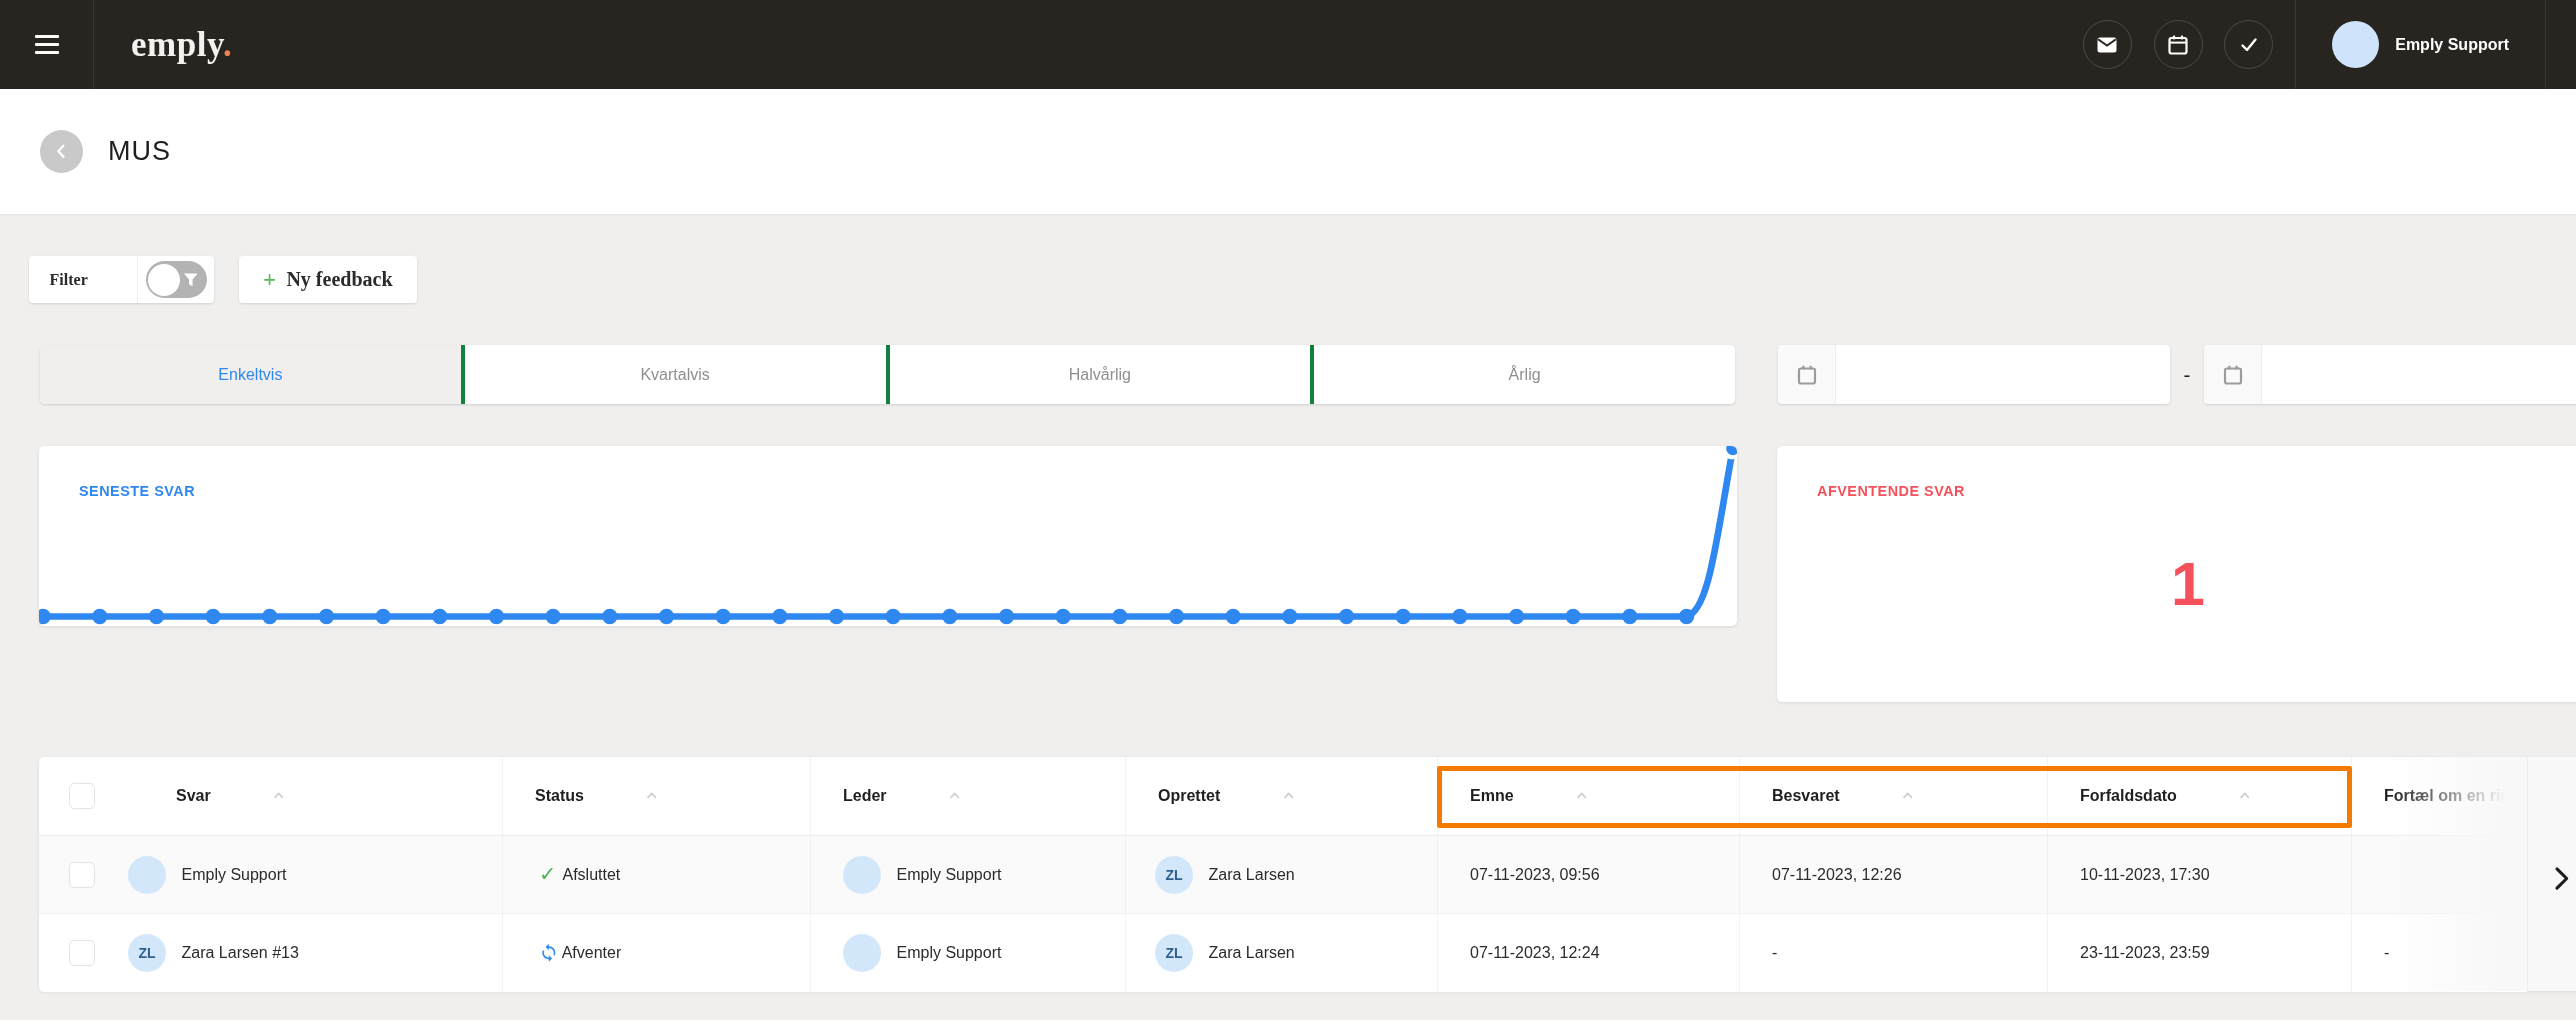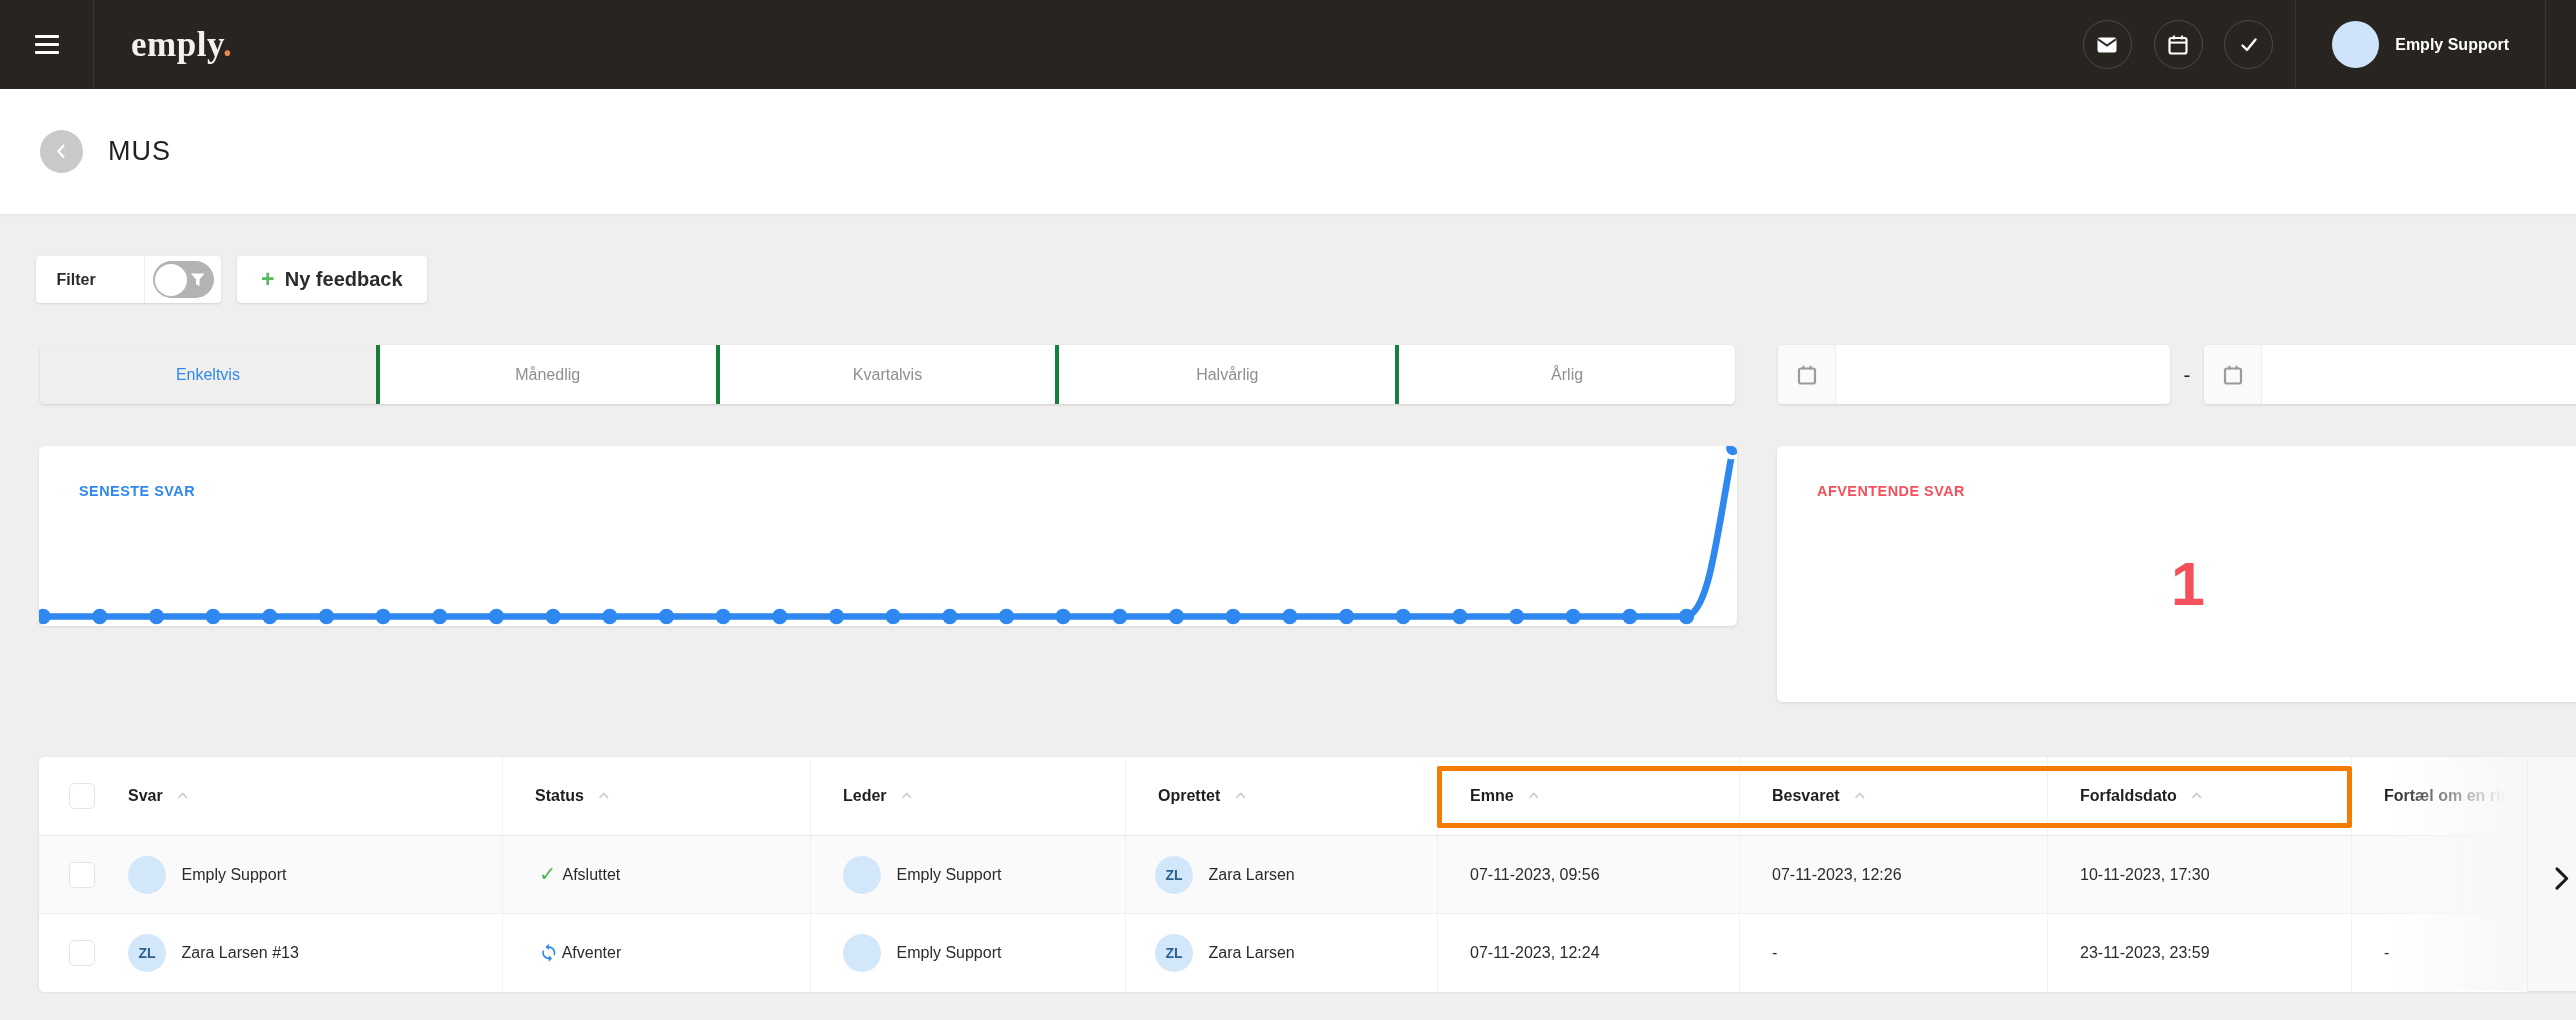--- a/index.html
+++ b/index.html
@@ -20,21 +20,21 @@
   .nav-avatar { width:47px; height:47px; border-radius:50%; background:#cfe4fa; margin-right:16.5px; }
   .nav-user-name { color:#fff; font-size:16px; font-weight:700; }
   .nav-search { width:92px; height:89px; display:flex; align-items:center; justify-content:center; cursor:pointer; }
 
   
   .pagehead { position:absolute; top:89px; left:0; width:2638px; height:125px; background:#fff; display:flex; align-items:center; box-shadow:0 1px 2.1px rgba(0,0,0,0.05); }
   .back-btn { width:43px; height:43px; border-radius:50%; background:#c9c9c9; display:flex; align-items:center; justify-content:center; margin-left:40px; cursor:pointer; }
   .page-title { margin-left:25px; font-size:27px; font-weight:300; color:#1f1f1f; letter-spacing:1px; }
 
   
-  .controls { position:absolute; top:256px; left:36px; display:flex; gap:16px; }
+  .controls { position:absolute; top:256px; left:29px; display:flex; gap:25px;font-family:Liberation Serif, serif; }
   .filter-box { height:47px; width:185px; background:#fff; border-radius:4.1px; box-shadow:0 1px 2.6px rgba(0,0,0,0.13); display:flex; align-items:center; }
   .filter-label { padding-left:20.6px; font-size:16px; font-weight:700; color:#2b2b2b; flex:1; }
   .filter-toggle-wrap { height:47px; width:77px; border-left:1px solid #ececec; display:flex; align-items:center; justify-content:center; cursor:pointer; }
   .toggle { position:relative; width:61px; height:37px; background:#b3b3b3; border-radius:18.5px; display:flex; align-items:center; }
   .toggle .knob { position:absolute; left:2.6px; top:2.6px; width:32px; height:32px; background:#fff; border-radius:50%; }
   .toggle .funnel { position:absolute; right:6.2px; top:8.8px; }
   .new-feedback { height:47px; padding:0 24px; background:#fff; border-radius:4.1px; box-shadow:0 1px 2.6px rgba(0,0,0,0.13); display:flex; align-items:center; gap:10.3px; cursor:pointer; }
   .plus { color:#57b85c; font-size:23px; font-weight:700; line-height:1; }
   .new-feedback-label { font-size:20px; font-weight:700; color:#2b2b2b; }
 
@@ -65,21 +65,21 @@
   
   .table { position:absolute; top:757px; left:39px; width:2561px; height:234px; background:#fff; border-radius:5.2px; box-shadow:0 1px 3.1px rgba(0,0,0,0.10); }
   .tgrid { display:grid; grid-template-columns:463px 308px 315px 312px 302px 308px 304px 175px; width:2488px; }
   .thead { height:79px; border-bottom:1px solid #ececec; }
   .trow { height:78px; }
   .trow-1 { background:#fafafa; border-bottom:1px solid #f1f1f1; border-radius:0; }
   .trow-2 { background:#fff; border-radius:0 0 0 5.2px; }
   .cell { display:flex; align-items:center; padding-left:32px; font-size:16px; color:#2b2b2b; border-left:1px solid #f2f2f2; overflow:hidden; }
   .cell.first { border-left:none; padding-left:30px; }
   .cell.fortael-h { overflow:visible; white-space:nowrap; }
-  .th { font-weight:700; color:#1f1f1f; }
+  .th { font-weight:700; color:#1f1f1f;gap:48px; }
   .checkbox { width:26px; height:26px; border:1.5px solid #e3e3e3; border-radius:5.2px; background:#fff; flex:none; cursor:pointer; }
   .th .col-label { margin-left:33px; }
   .caret { margin-left:13.4px; flex:none; }
   .avatar { width:38px; height:38px; border-radius:50%; background:#d3e7fb; flex:none; display:flex; align-items:center; justify-content:center; font-size:14px; font-weight:700; color:#2f618f; }
   .cell .avatar { margin-right:15.5px; }
   .cell.first .avatar { margin-left:33px; }
   .status-check { color:#4db353; font-size:20.6px; margin-right:6.2px; line-height:1; }
   .status-sync { margin-right:3.1px; }
   .highlight-box { position:absolute; left:1398px; top:8.8px; width:915px; height:62px; border:5.7px solid #f57b00; border-radius:2.1px; z-index:5; pointer-events:none; }
   .fade-overlay { position:absolute; top:0; right:73px; width:139px; height:234px; background:linear-gradient(to right, rgba(255,255,255,0), #f8f8f8 85%); z-index:7; pointer-events:none; }
@@ -154,21 +154,20 @@
     </div>
     <div class="new-feedback">
       <span class="plus">+</span>
       <span class="new-feedback-label">Ny feedback</span>
     </div>
   </div>
 
   <div class="tabsrow">
     <div class="tabs">
       <div class="tab active">Enkeltvis</div>
-      <div class="tab">Månedlig</div>
       <div class="tab">Kvartalvis</div>
       <div class="tab">Halvårlig</div>
       <div class="tab">Årlig</div>
     </div>
     <div class="daterange">
       <div class="date-box">
         <div class="date-icon-seg">
           <svg width="24" height="24" viewBox="0 0 24 24">
               <rect x="4" y="5.5" width="16" height="15" rx="2" fill="none" stroke="#9b9b9b" stroke-width="2.2"></rect>
               <line x1="8.4" y1="2.8" x2="8.4" y2="6.6" stroke="#9b9b9b" stroke-width="2.2"></line>

